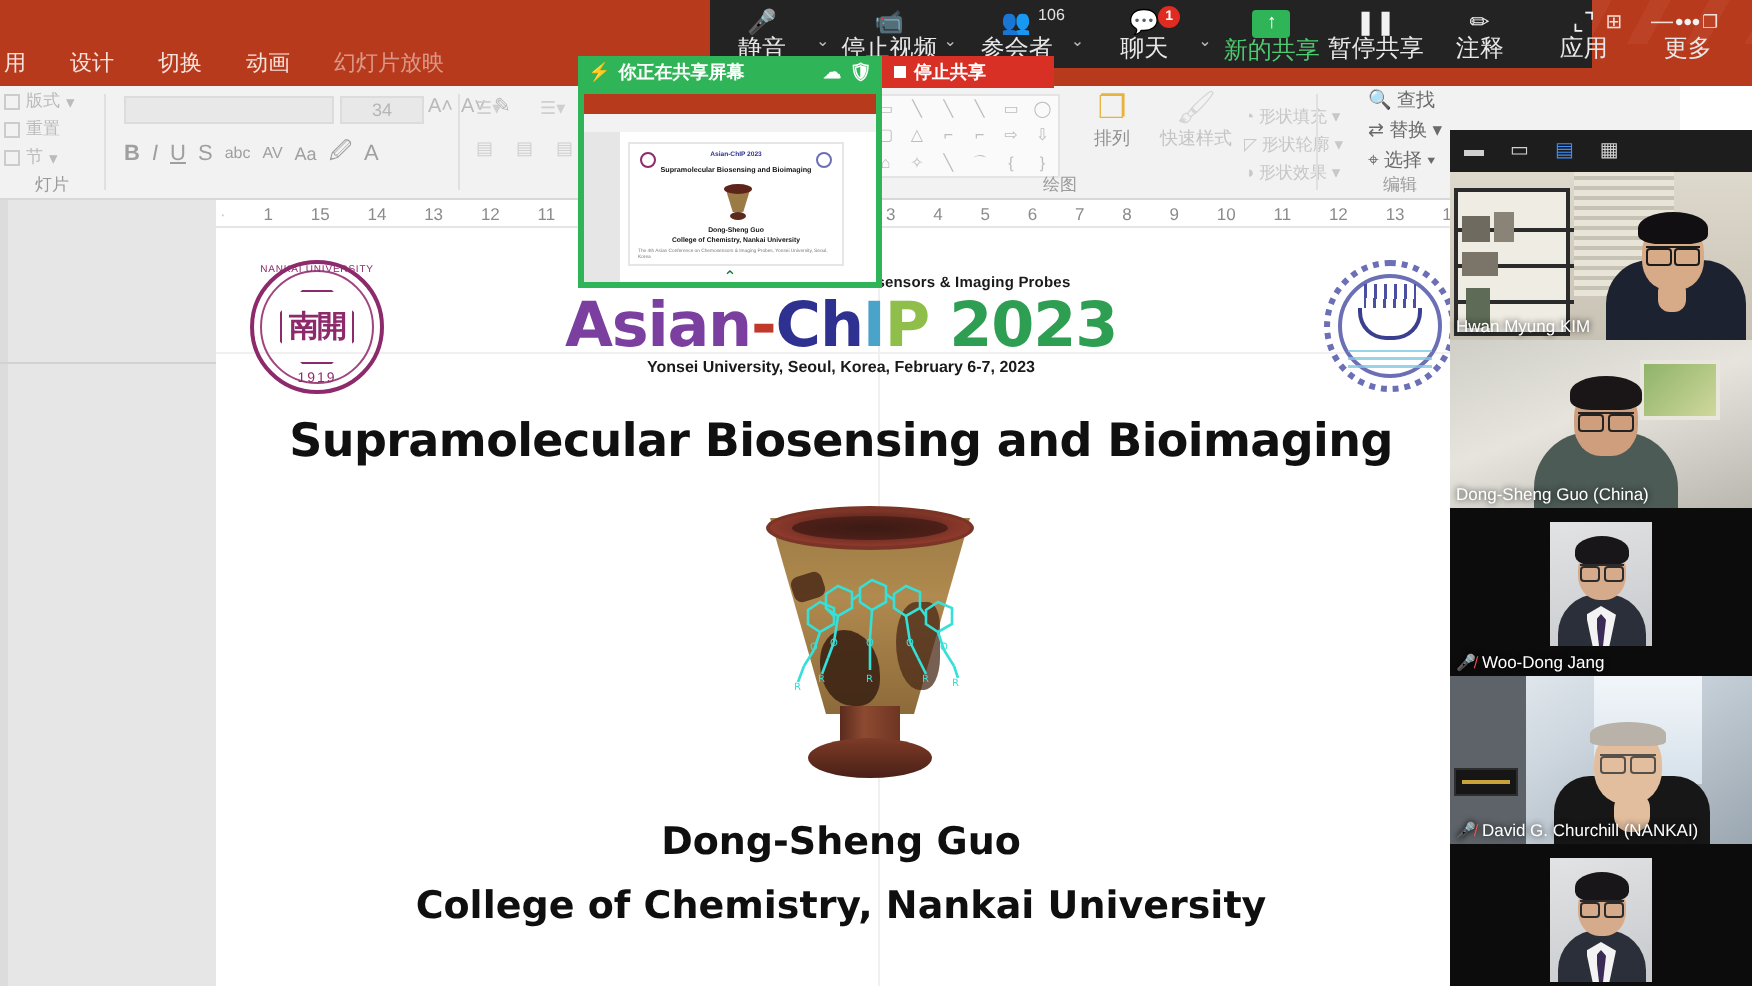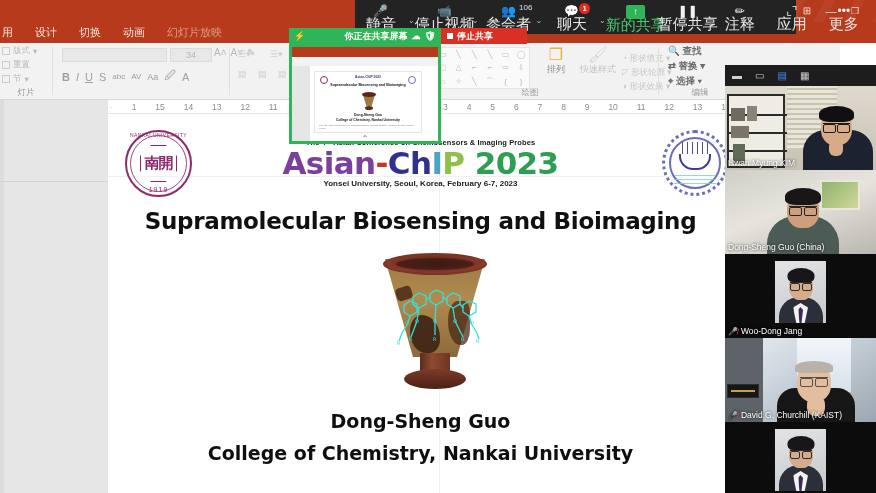--- a/index.html
+++ b/index.html
@@ -110,21 +110,21 @@
   }
   .quickstyle .glyph { display: block; font-size: 16px; color: #d6d6d6; line-height: 17px; }
   .shapefx {
     position: absolute; left: 192px; top: 8px; font-size: 8.5px; color: #c8c8c8;
     line-height: 14px;
   }
   .shapefx div { white-space: nowrap; }
 
   .editgrp { left: 660px; width: 80px; }
   .editgrp .item {
-    font-size: 9.5px; color: #6a6a6a; line-height: 15px; margin-left: 8px; white-space: nowrap; font-weight: bold;
+    font-size: 9.5px; color: #6a6a6a; line-height: 15px; margin-left: 24px; white-space: nowrap;
   }
   .addingrp { left: 744px; width: 56px; font-size: 9px; color: #7c7c7c; }
 
   
   .ruler {
     position: absolute; left: 108px; top: 100px; width: 625px; height: 14px;
     background: #ffffff; border-bottom: 1px solid #e6e6e6;
     font-size: 8.5px; color: #8b8b8b;
     display: flex; align-items: center; justify-content: space-between;
     padding: 0 2px; overflow: hidden; letter-spacing: 0;
@@ -282,21 +282,21 @@
   .zoom-bar {
     position: absolute; left: 355px; top: 0; width: 441px; height: 34px;
     background: #232323; display: flex; align-items: center;
   }
   .zb-item {
     position: relative; height: 34px; display: flex; flex-direction: column;
     align-items: center; justify-content: center; color: #e8e8e8;
     font-size: 9px; padding: 0 2px; min-width: 52px;
   }
   .zb-item .ic { font-size: 12px; line-height: 13px; margin-bottom: 1px; color: #f2f2f2; }
-  .zb-item .lbl { font-size: 15px; line-height: 10px; white-space: nowrap; }
+  .zb-item .lbl { font-size: 12px; line-height: 10px; white-space: nowrap; }
   .zb-caret { color: #b9b9b9; font-size: 8px; padding: 0 4px 9px 1px; align-self: flex-end; }
   .zb-badge {
     position: absolute; top: 3px; right: 8px; background: #e02b20; color: #fff;
     font-size: 7px; width: 11px; height: 11px; border-radius: 50%;
     display: flex; align-items: center; justify-content: center; font-weight: bold;
   }
   .zb-count { position: absolute; top: 3px; right: 2px; font-size: 8px; color: #e0e0e0; }
   .zb-share .ic {
     background: #2fb457; color: #fff; width: 19px; height: 14px; border-radius: 2px;
     display: flex; align-items: center; justify-content: center; font-size: 10px;
@@ -746,21 +746,21 @@
     </div>
 
     <div class="zb-item">
       <span class="ic">•••</span>
       <span class="lbl">更多</span>
     </div>
   </div>
 
   <div class="share-pill">
     <span>⚡</span>
-    <span style="flex:1;text-align:right">你正在共享屏幕</span>
+    <span style="flex:1;text-align:left">你正在共享屏幕</span>
     <span>☁</span>
     <span>🛡</span>
   </div>
   <div class="stop-pill">
     <span class="sq"></span>
     <span>停止共享</span>
   </div>
 
   <div class="share-prev">
     <div class="sp-inner">
@@ -853,21 +853,21 @@
             <i></i>
           </div>
         <div class="torso"></div>
           <div class="head"></div>
           <div class="hair"></div>
         <div class="gl"></div>
           <div class="hand"></div>
       </div>
       <div class="name">
         <span class="mic-off">🎤̸</span>
-        <span>David G. Churchill (KAIST)</span>
+        <span>David G. Churchill (NANKAI)</span>
       </div>
     </div>
 
     <div class="tile">
       <div class="avatar-photo">
         <div class="ph-bg" style="background:linear-gradient(160deg,#e2e3e5,#c7c9cc)"></div>
         <div class="ph-body"></div>
           <div class="ph-shirt"></div>
           <div class="ph-tie"></div>
         <div class="ph-head"></div>

